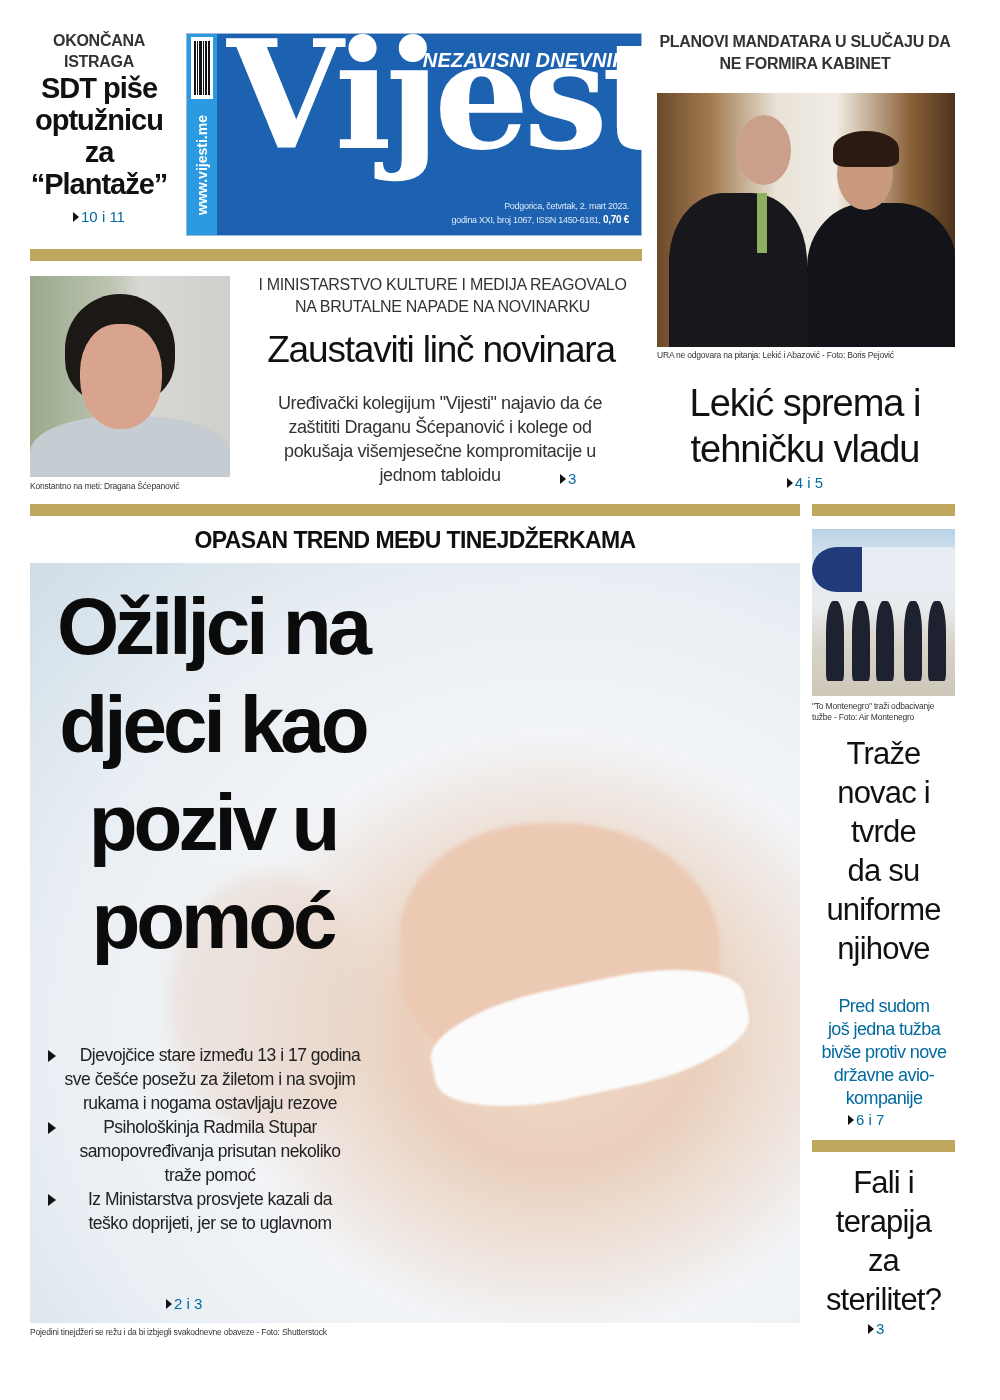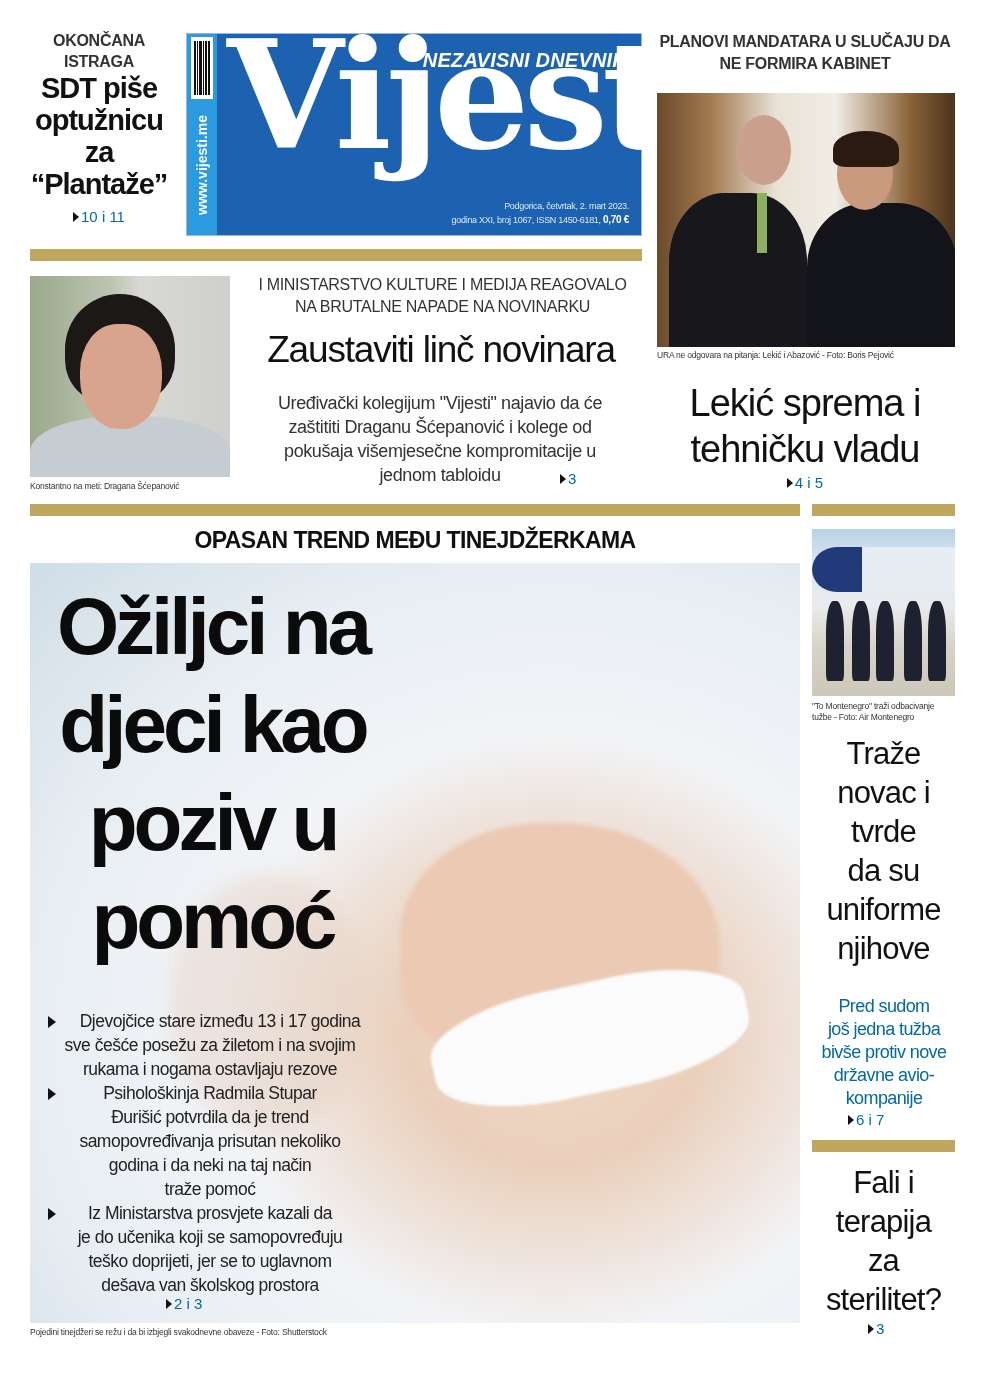--- a/index.html
+++ b/index.html
@@ -158,40 +158,36 @@
 </div>
 
 <div class="abs center" style="left:30px; top:578px; width:365px; font-size:80px; line-height:98px; font-weight:bold; color:#0b0b0b; letter-spacing:-4px;">
   <div>Ožiljci na</div>
   <div>djeci kao</div>
   <div>poziv u</div>
   <div>pomoć</div>
 </div>
 
 <div class="abs center" style="left:40px; top:1009px; width:340px; font-size:17.5px; line-height:24px; color:#222; letter-spacing:-0.5px;">
-  <div style="position:relative;">
+  <div style="position:relative;margin-top:34px;">
     <span class="tri" style="position:absolute; left:8px; top:7px; border-left:8px solid #111; border-top:6px solid transparent; border-bottom:6px solid transparent;"></span>
     <div style="padding-left:20px;">Djevojčice stare između 13 i 17 godina</div>
     <div>sve češće posežu za žiletom i na svojim</div>
     <div>rukama i nogama ostavljaju rezove</div>
   </div>
   <div style="position:relative;">
     <span class="tri" style="position:absolute; left:8px; top:7px; border-left:8px solid #111; border-top:6px solid transparent; border-bottom:6px solid transparent;"></span>
     <div>Psihološkinja Radmila Stupar</div>
-    <div>Đurišić potvrdila da je trend</div>
     <div>samopovređivanja prisutan nekoliko</div>
-    <div>godina i da neki na taj način</div>
     <div>traže pomoć</div>
   </div>
   <div style="position:relative;">
     <span class="tri" style="position:absolute; left:8px; top:7px; border-left:8px solid #111; border-top:6px solid transparent; border-bottom:6px solid transparent;"></span>
     <div>Iz Ministarstva prosvjete kazali da</div>
-    <div>je do učenika koji se samopovređuju</div>
     <div>teško doprijeti, jer se to uglavnom</div>
-    <div>dešava van školskog prostora</div>
   </div>
 </div>
 <div class="abs ref" style="left:166px; top:1295px;">
   <span class="tri"></span><span>2 i 3</span>
 </div>
 <div class="abs caption" style="left:30px; top:1327px; width:500px;">Pojedini tinejdžeri se režu i da bi izbjegli svakodnevne obaveze - Foto: Shutterstock</div>
 
 <div class="abs photo photo-crew">
   <div class="plane"></div>
   <div class="nose"></div>

